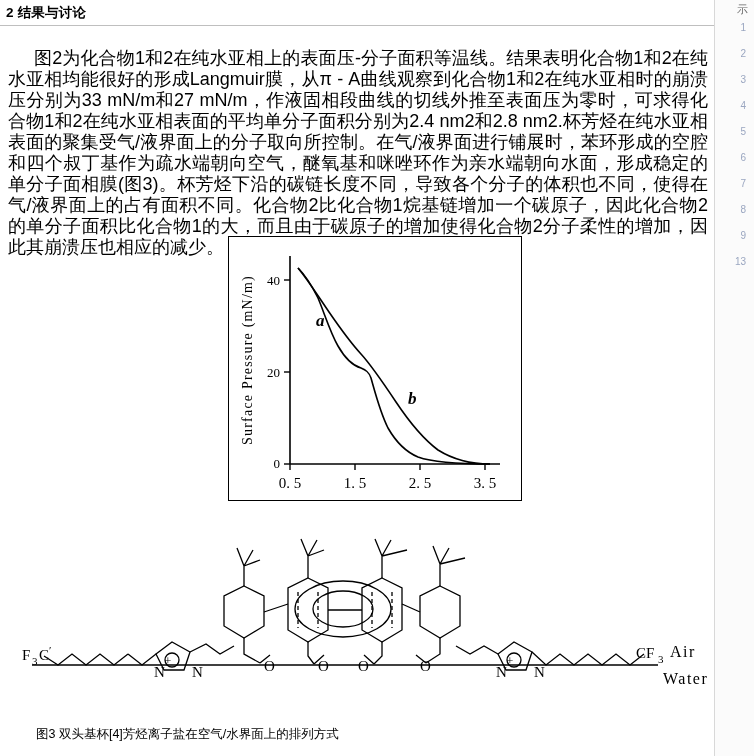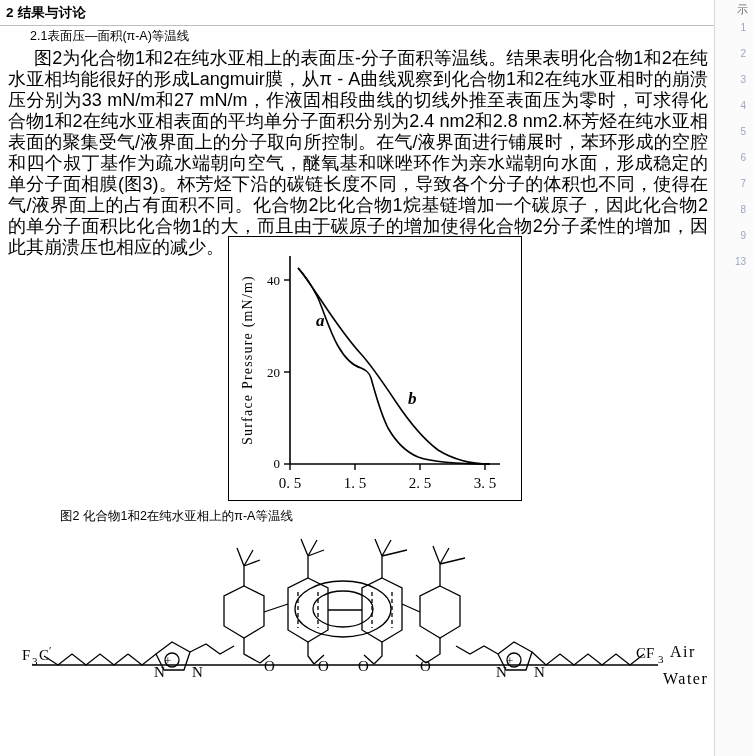--- a/index.html
+++ b/index.html
@@ -132,21 +132,20 @@
 </style>
 </head>
 <body>
 
 <div class="page">
 
   <div class="content">
 
     <div class="h-section">2 结果与讨论</div>
     <div class="hr-under"></div>
-    <div class="h-sub">2.1表面压—面积(π-A)等温线</div>
 
     <div class="para">图2为化合物1和2在纯水亚相上的表面压-分子面积等温线。结果表明化合物1和2在纯水亚相均能很好的形成Langmuir膜，从π - A曲线观察到化合物1和2在纯水亚相时的崩溃压分别为33 mN/m和27 mN/m，作液固相段曲线的切线外推至表面压为零时，可求得化合物1和2在纯水亚相表面的平均单分子面积分别为2.4 nm2和2.8 nm2.杯芳烃在纯水亚相表面的聚集受气/液界面上的分子取向所控制。在气/液界面进行铺展时，苯环形成的空腔和四个叔丁基作为疏水端朝向空气，醚氧基和咪唑环作为亲水端朝向水面，形成稳定的单分子面相膜(图3)。杯芳烃下沿的碳链长度不同，导致各个分子的体积也不同，使得在气/液界面上的占有面积不同。化合物2比化合物1烷基链增加一个碳原子，因此化合物2的单分子面积比化合物1的大，而且由于碳原子的增加使得化合物2分子柔性的增加，因此其崩溃压也相应的减少。</div>
 
     <div class="fig1-wrap">
       <div class="fig1-frame"></div>
       <svg width="294" height="265" viewBox="0 0 294 265" style="position:absolute;left:0;top:0;">
 
         <line x1="62" y1="228" x2="272" y2="228" stroke="#000" stroke-width="1.6"></line>
         <line x1="62" y1="228" x2="62" y2="20" stroke="#000" stroke-width="1.6"></line>
 
@@ -173,21 +172,20 @@
                  C 204 226, 225 228, 262 228"></path>
 
         <path fill="none" stroke="#000" stroke-width="1.6" d="M 70 32 C 80 44, 90 60, 101 76 C 112 92, 122 106, 133 118
                  C 144 130, 156 148, 168 166 C 180 184, 194 202, 210 214
                  C 226 224, 244 228, 262 228"></path>
 
         <text x="88" y="90" font-size="17" font-weight="bold" font-style="italic">a</text>
         <text x="180" y="168" font-size="17" font-weight="bold" font-style="italic">b</text>
       </svg>
     </div>
-    <div class="fig1-caption">图2 化合物1和2在纯水亚相上的π-A等温线</div>
 
     <div class="fig2-wrap">
       <svg width="706" height="180" viewBox="0 0 706 180">
         <g stroke="#000" fill="none" stroke-width="1.3">
 
           <g stroke-width="1.3">
             <path d="M236 32 L229 14 M236 32 L245 16 M236 32 L252 26 M236 32 L236 52"></path>
             <path d="M300 22 L293 5 M300 22 L309 6 M300 22 L316 16 M300 22 L300 44"></path>
             <path d="M374 22 L367 5 M374 22 L383 6 M374 22 L399 16 M374 22 L374 44"></path>
             <path d="M432 30 L425 12 M432 30 L441 14 M432 30 L457 24 M432 30 L432 52"></path>
@@ -260,20 +258,21 @@
           <text x="412" y="137">O</text>
 
           <text x="628" y="124">CF</text>
           <text x="650" y="129" font-size="11">3</text>
 
           <text x="662" y="123" font-size="16" letter-spacing="1.5">Air</text>
           <text x="655" y="150" font-size="16" letter-spacing="1.5">Water</text>
         </g>
       </svg>
     </div>
+    <div class="fig2-caption">图3 双头基杯[4]芳烃离子盐在空气/水界面上的排列方式</div>
 
   </div>
 
   <div class="gutter">
     <div class="gutter-title">示</div>
     <div class="gutter-num" style="top:22px;">1</div>
     <div class="gutter-num" style="top:48px;">2</div>
     <div class="gutter-num" style="top:74px;">3</div>
     <div class="gutter-num" style="top:100px;">4</div>
     <div class="gutter-num" style="top:126px;">5</div>

